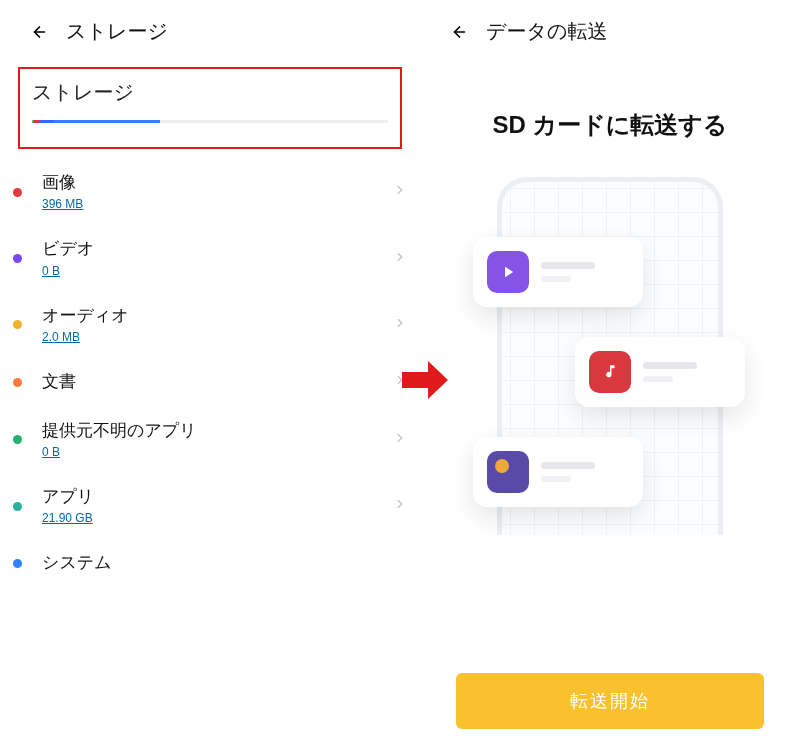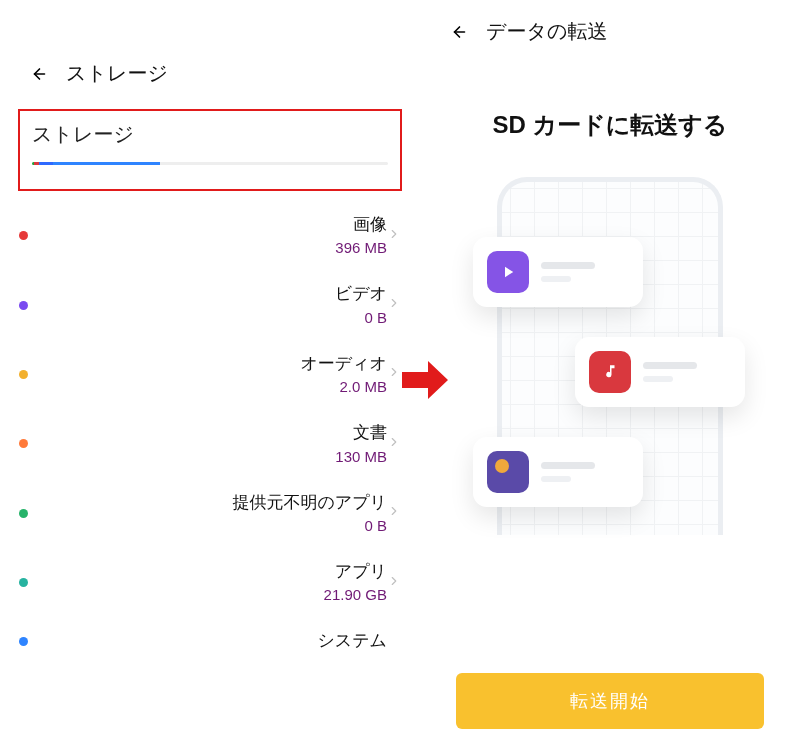--- a/index.html
+++ b/index.html
@@ -1,37 +1,37 @@
 <!DOCTYPE html>
 <html><head>
   <meta charset="utf-8">
   <style>
     * { box-sizing: border-box; margin: 0; padding: 0; }
     body { width: 800px; height: 747px; background: #fff; font-family: -apple-system, 'Helvetica Neue', Arial, sans-serif; display: flex; }
     .pane { position: relative; background: #fff; }
-    .pane-left { width: 420px; margin-top: 42px; }
+    .pane-left { width: 420px; }
     .pane-right { width: 380px; display: flex; flex-direction: column; align-items: center; }
 
     .header { display: flex; align-items: center; padding: 18px 26px; }
     .back-arrow { display: inline-flex; align-items: center; justify-content: center; width: 22px; height: 22px; cursor: pointer; }
     .back-arrow svg { width: 20px; height: 20px; }
     .header-title { font-size: 20px; font-weight: 500; margin-left: 18px; color: #111; }
 
     .highlight-box { border: 2px solid #e11b1b; margin: 4px 18px 10px 18px; padding: 10px 12px 14px 12px; }
     .hb-title { font-size: 20px; font-weight: 400; color: #222; margin-bottom: 14px; }
     .hb-bar { width: 100%; height: 3px; border-radius: 2px; position: relative; background: #eee; overflow: hidden; margin-bottom: 10px; }
     .hb-bar .seg { height: 100%; position: absolute; top: 0; }
     .hb-row { display: flex; justify-content: space-between; font-size: 14px; color: #333; }
 
-    .list { padding: 0 19px; text-align: right; }
+    .list { padding: 0 13px; }
     .item { display: flex; align-items: center; padding: 14px 0; cursor: pointer; }
     .dot { width: 9px; height: 9px; border-radius: 50%; flex-shrink: 0; margin-right: 20px; }
     .item-body { flex: 1; }
     .item-label { font-size: 17px; color: #111; line-height: 1.2; }
-    .item-size { font-size: 15px; color: #701a75; margin-top: 4px; }
+    .item-size { font-size: 12px; color: #0369a1; margin-top: 4px; text-decoration: underline; }
     .chevron svg { width: 14px; height: 14px; }
     .no-chev .chevron { visibility: hidden; }
 
     .big-arrow { position: absolute; left: 400px; top: 355px; }
     .big-arrow svg { width: 50px; height: 50px; }
 
     .r-title { font-size: 24px; font-weight: 700; color: #111; margin-top: 46px; text-align: right; }
     .r-desc { font-size: 12px; color: #888; margin-top: 14px; text-align: center; line-height: 1.7; padding: 0 28px; }
 
     .illus { margin-top: 36px; width: 290px; height: 358px; position: relative; }
@@ -108,21 +108,20 @@
           <div class="item-size">2.0 MB</div>
         </div>
         <span class="chevron"><svg viewBox="0 0 24 24" fill="none" stroke="#c0c0c0" stroke-width="2" stroke-linecap="round" stroke-linejoin="round">
             <polyline points="9 18 15 12 9 6"></polyline>
           </svg></span>
       </div>
       <div class="item">
         <span class="dot" style="background:#ff7a3a"></span>
         <div class="item-body">
           <div class="item-label">文書</div>
-          <div class="item-size">130 MB</div>
         </div>
         <span class="chevron"><svg viewBox="0 0 24 24" fill="none" stroke="#c0c0c0" stroke-width="2" stroke-linecap="round" stroke-linejoin="round">
             <polyline points="9 18 15 12 9 6"></polyline>
           </svg></span>
       </div>
       <div class="item">
         <span class="dot" style="background:#27b36a"></span>
         <div class="item-body">
           <div class="item-label">提供元不明のアプリ</div>
           <div class="item-size">0 B</div>

